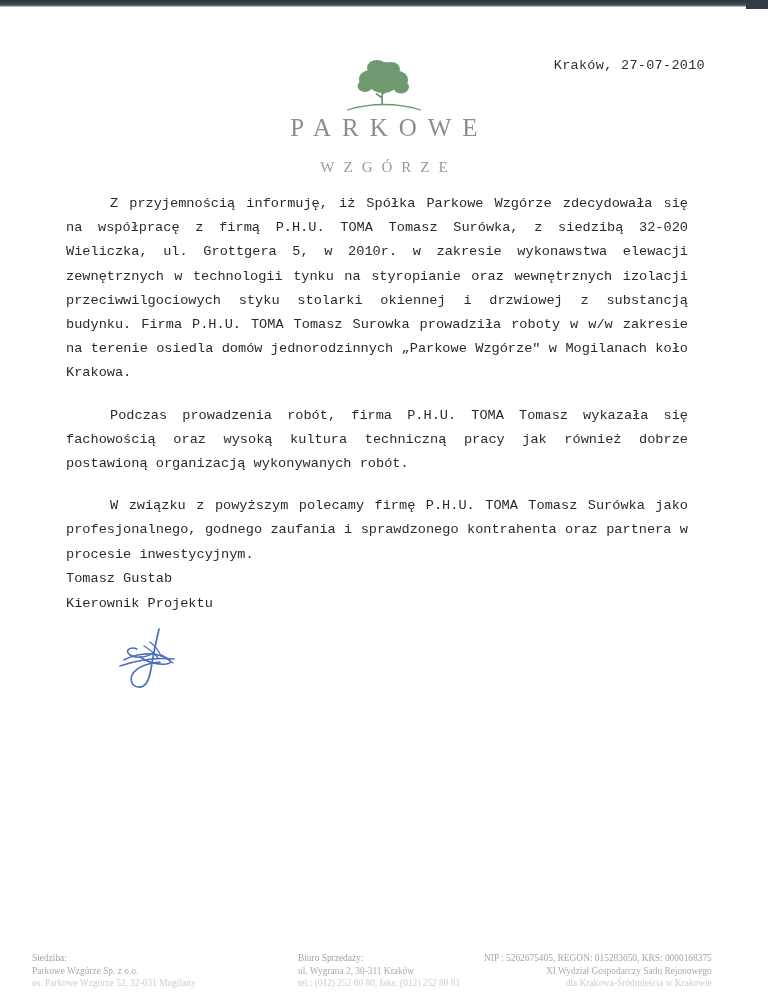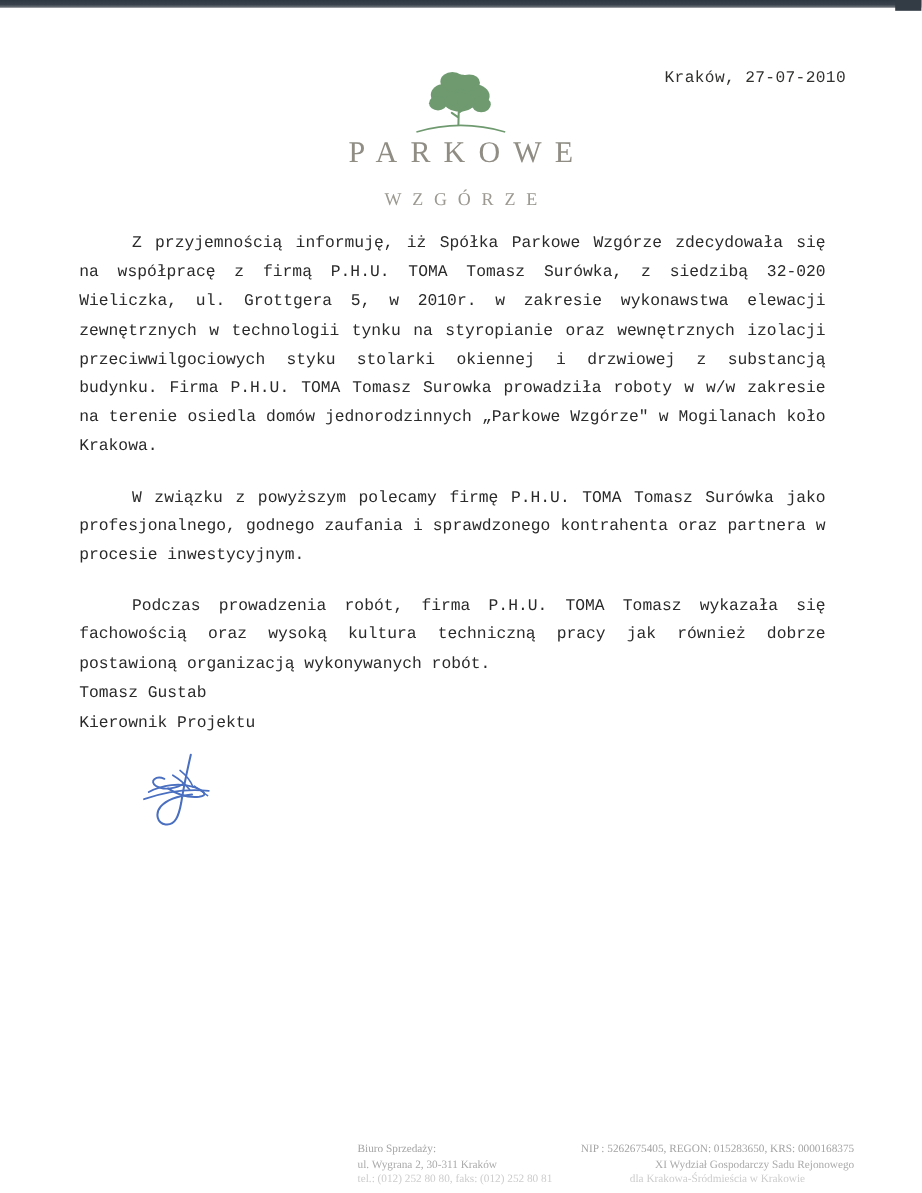--- a/index.html
+++ b/index.html
@@ -139,21 +139,21 @@
   .footer-col .fl { display: block; }
   
   .footer-col .fl:nth-child(1) { color: #a4a4a4; }
   .footer-col .fl:nth-child(2) { color: #ababab; }
   .footer-col .fl:nth-child(3) { color: #cdcdcd; }
 
   .footer-col-seat  { left: 32px;  top: 4px; }
   .footer-col-sales { left: 298px; top: 4px; font-family: Liberation Serif, serif; }
   .footer-col-reg   { left: 484px; top: 4px; text-align: left; }
   .footer-col-reg .fl:nth-child(2) { text-align: right; }
-  .footer-col-reg .fl:nth-child(3) { text-align: center; }
+  .footer-col-reg .fl:nth-child(3) { text-align: right; }
 </style>
 </head>
 <body>
 
 <div class="scan-edge-top"></div>
 
 <div class="page">
 
   <div class="date-line">Kraków, 27-07-2010</div>
 
@@ -171,41 +171,46 @@
       </g>
       <path d="M41.5 28 L41 48 M41.2 34 L34 29 M41.4 38 L49 32 M41.2 42 L35.5 38" stroke="#6f9a70" stroke-width="1.7" fill="none" stroke-linecap="round"></path>
       <path d="M6 54 Q43 43 80 54" stroke="#6f9a70" stroke-width="1.3" fill="none"></path>
     </svg>
     <div class="brand-main">PARKOWE</div>
     <div class="brand-sub">WZGÓRZE</div>
   </div>
 
   <div class="body-copy">
     <p class="para">Z przyjemnością informuję, iż Spółka Parkowe Wzgórze zdecydowała się na współpracę z firmą P.H.U. TOMA Tomasz Surówka, z siedzibą 32-020 Wieliczka, ul. Grottgera 5, w 2010r. w zakresie wykonawstwa elewacji zewnętrznych w technologii tynku na styropianie oraz wewnętrznych izolacji przeciwwilgociowych styku stolarki okiennej i drzwiowej z substancją budynku. Firma P.H.U. TOMA Tomasz Surowka prowadziła roboty w w/w zakresie na terenie osiedla domów jednorodzinnych „Parkowe Wzgórze" w Mogilanach koło Krakowa.</p>
+    <p class="para">Podczas prowadzenia robót, firma P.H.U. TOMA Tomasz wykazała się fachowością oraz wysoką kultura techniczną pracy jak również dobrze postawioną organizacją wykonywanych robót.</p>
     <p class="para">W związku z powyższym polecamy firmę P.H.U. TOMA Tomasz Surówka jako profesjonalnego, godnego zaufania i sprawdzonego kontrahenta oraz partnera w procesie inwestycyjnym.</p>
-    <p class="para">Podczas prowadzenia robót, firma P.H.U. TOMA Tomasz wykazała się fachowością oraz wysoką kultura techniczną pracy jak również dobrze postawioną organizacją wykonywanych robót.</p>
   </div>
 
   <div class="sign-block">
     <div class="sign-name">Tomasz Gustab</div>
     <div class="sign-role">Kierownik Projektu</div>
     <svg class="signature-mark" viewBox="0 0 120 68">
       <g fill="none" stroke="#4a6fc0" stroke-linecap="round" stroke-linejoin="round">
         <path d="M33 27 C26 24, 20 29, 26 33 C32 37, 44 35, 49 31" stroke-width="1.6"></path>
         <path d="M20 38 C31 32, 46 30, 58 34 C66 37, 70 41, 62 42 C52 43, 42 39, 36 35" stroke-width="1.6"></path>
         <path d="M55 7 C52 20, 49 34, 47 47 C45 58, 42 66, 34 65 C27 64, 25 56, 30 50 C36 43, 46 41, 56 40" stroke-width="1.7"></path>
         <path d="M16 44 C30 39, 50 35, 70 37" stroke-width="1.5"></path>
         <path d="M40 24 C45 27, 50 31, 54 36" stroke-width="1.4"></path>
         <path d="M46 20 C51 24, 55 29, 57 34" stroke-width="1.3"></path>
         <path d="M58 33 C62 36, 66 39, 69 41" stroke-width="1.3"></path>
       </g>
     </svg>
   </div>
 
   <div class="footer">
+    <div class="footer-col footer-col-seat">
+      <span class="fl">Siedziba:</span>
+      <span class="fl">Parkowe Wzgórze Sp. z o.o.</span>
+      <span class="fl">os. Parkowe Wzgórze 52, 32-031 Mogilany</span>
+    </div>
     <div class="footer-col footer-col-sales">
       <span class="fl">Biuro Sprzedaży:</span>
       <span class="fl">ul. Wygrana 2, 30-311 Kraków</span>
       <span class="fl">tel.: (012) 252 80 80, faks: (012) 252 80 81</span>
     </div>
     <div class="footer-col footer-col-reg">
       <span class="fl">NIP : 5262675405, REGON: 015283650, KRS: 0000168375</span>
       <span class="fl">XI Wydział Gospodarczy Sadu Rejonowego</span>
       <span class="fl">dla Krakowa-Śródmieścia w Krakowie</span>
     </div>

